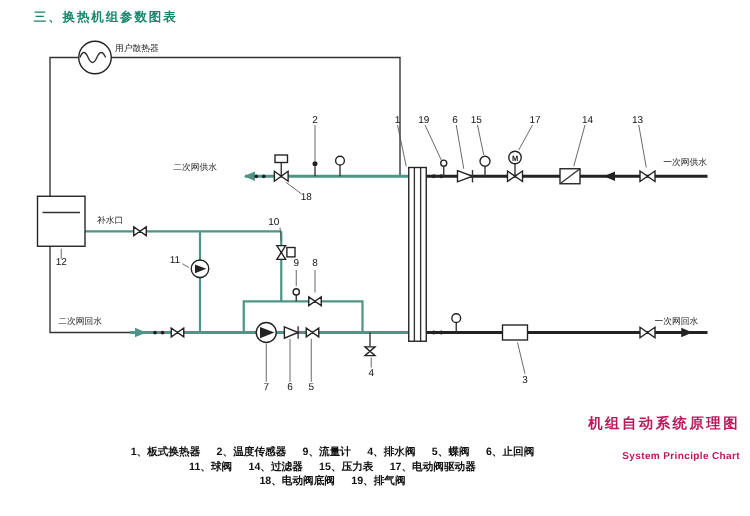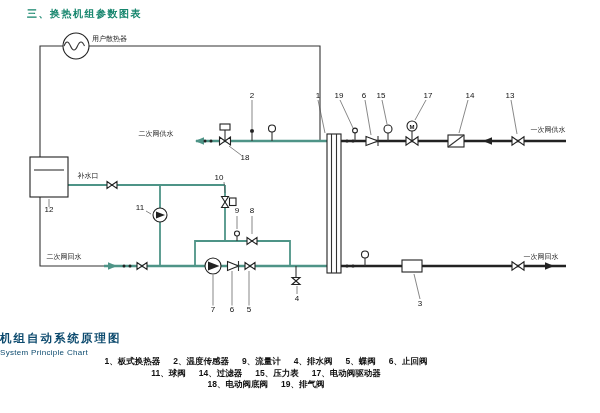--- a/index.html
+++ b/index.html
@@ -1,23 +1,23 @@
 <!DOCTYPE html>
 <html><head>
 <meta charset="utf-8">
 <style>
   *{margin:0;padding:0;box-sizing:border-box}
   html,body{width:600px;height:413px}
   body{background:#fff;font-family:"Liberation Sans","DejaVu Sans",sans-serif;position:relative;overflow:hidden}
   .page{position:absolute;inset:0;background:#fff}
   .title{position:absolute;left:27px;top:7px;font-size:10px;font-weight:bold;color:#17866e;letter-spacing:1.5px}
   .diagram-svg{position:absolute;left:0;top:28px}
-  .caption{position:absolute;top:331px;left:0;width:592px;text-align:left;color:#0c4a6e}
+  .caption{position:absolute;top:331px;left:0;width:592px;text-align:right;color:#be185d}
   .cap-zh{font-size:11.5px;font-weight:bold;letter-spacing:2px}
-  .cap-en{font-size:8px;font-weight:normal;margin-top:2px;letter-spacing:.3px}
+  .cap-en{font-size:8px;font-weight:bold;margin-top:14px;letter-spacing:.3px}
   .legend{position:absolute;top:356px;left:0;width:532px}
   .legend-row{display:flex;justify-content:center;gap:13px;font-size:8.5px;font-weight:bold;color:#111;line-height:11.5px}
   
   .thin{fill:none;stroke:#333;stroke-width:1.1}
   .teal{fill:none;stroke:#4e9487;stroke-width:2.4}
   .tealm{fill:none;stroke:#4e9487;stroke-width:1.8}
   .blk{fill:none;stroke:#222;stroke-width:2.4}
   .sym{fill:#fff;stroke:#222;stroke-width:1.1}
   .symf{fill:#222;stroke:none}
   .lead{fill:none;stroke:#555;stroke-width:.7}

